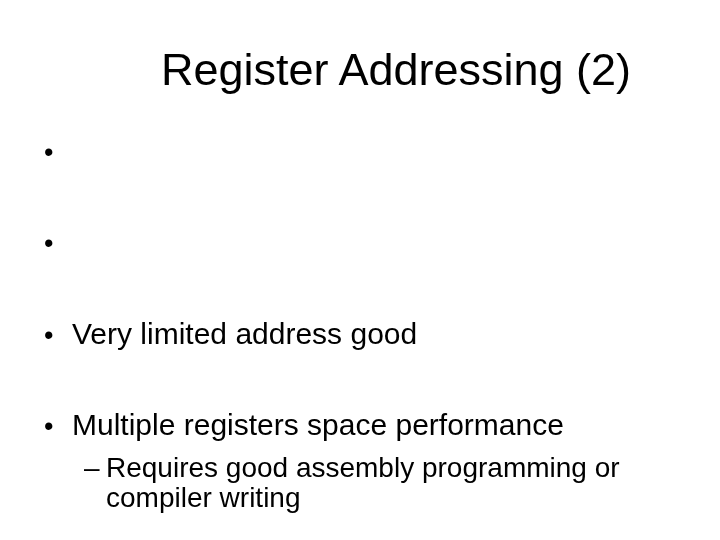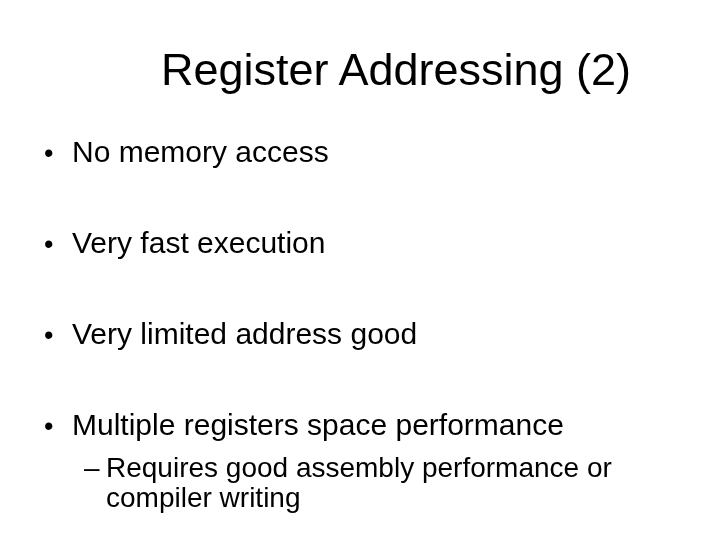--- a/index.html
+++ b/index.html
@@ -67,36 +67,34 @@
 </style>
 </head>
 <body>
 
 <div class="slide">
 
   <h1 class="title">Register Addressing (2)</h1>
 
   <div class="bullet-line pos-b1">
     <span class="bullet">•</span>
-    <span class="bullet-text">No memory access</span>
   </div>
 
   <div class="bullet-line pos-b2">
     <span class="bullet">•</span>
-    <span class="bullet-text">Very fast execution</span>
   </div>
 
   <div class="bullet-line pos-b3">
     <span class="bullet">•</span>
     <span class="bullet-text">Very limited address good</span>
   </div>
 
   <div class="bullet-line pos-b4">
     <span class="bullet">•</span>
     <span class="bullet-text">Multiple registers space performance</span>
   </div>
 
   <div class="sub-line">
     <span class="dash">–</span>
-    <span class="sub-text">Requires good assembly performance or compiler writing</span>
+    <span class="sub-text">Requires good assembly programming or compiler writing</span>
   </div>
 
 </div>
 
 </body></html>

